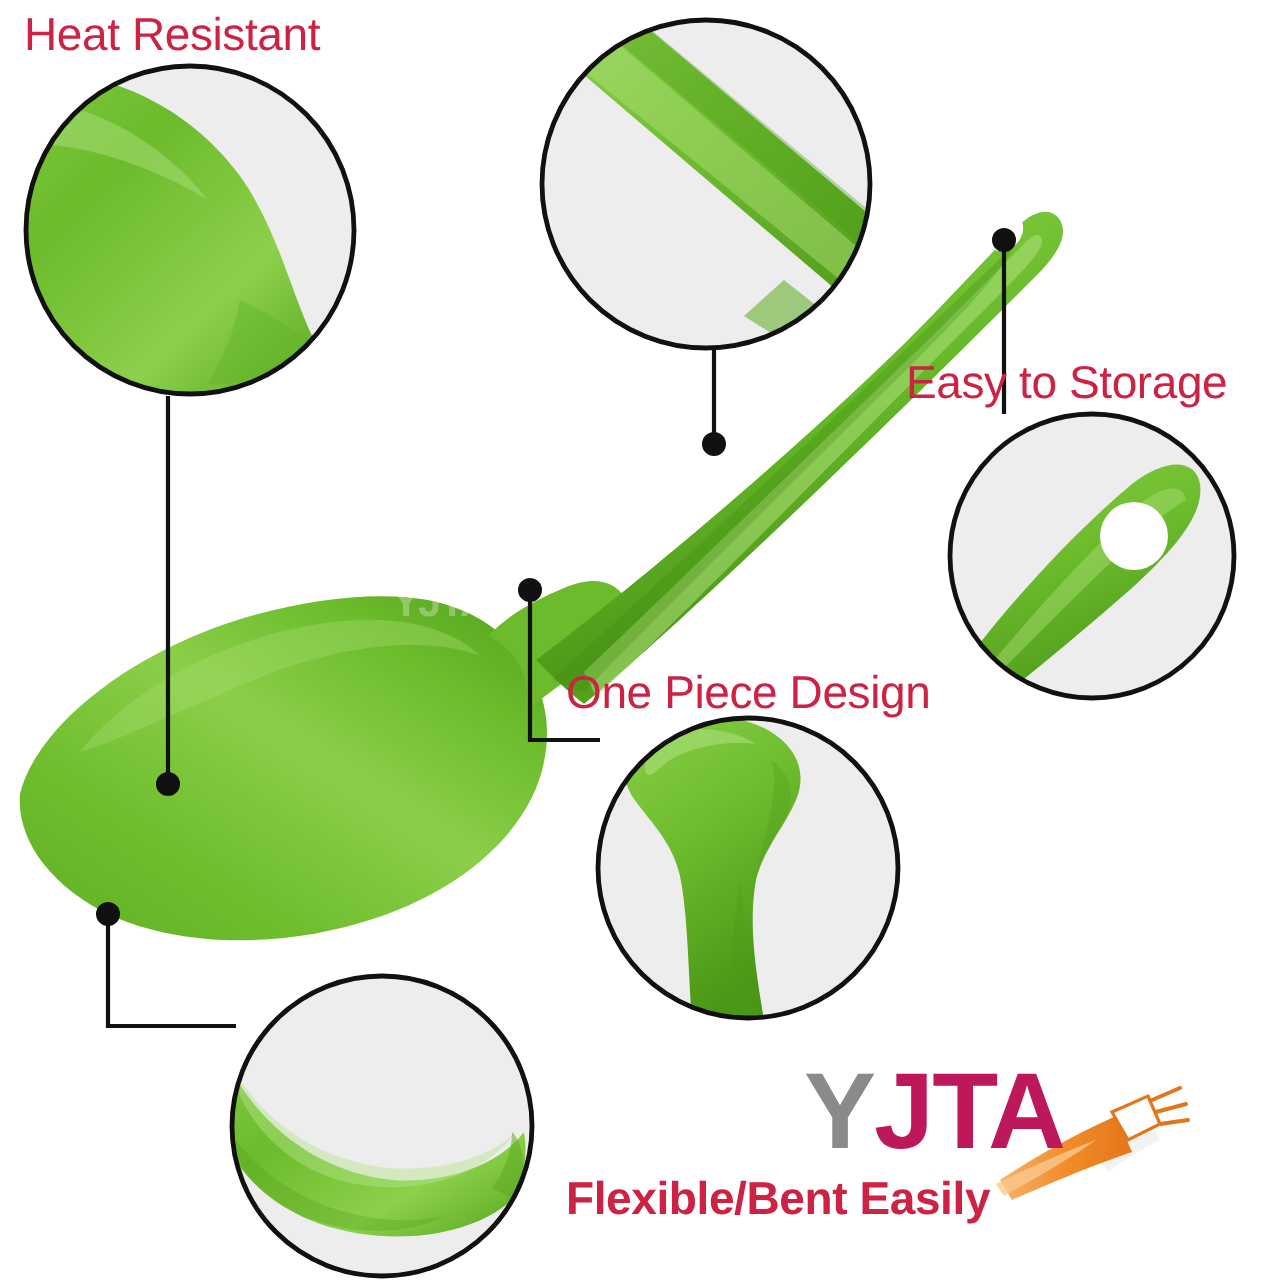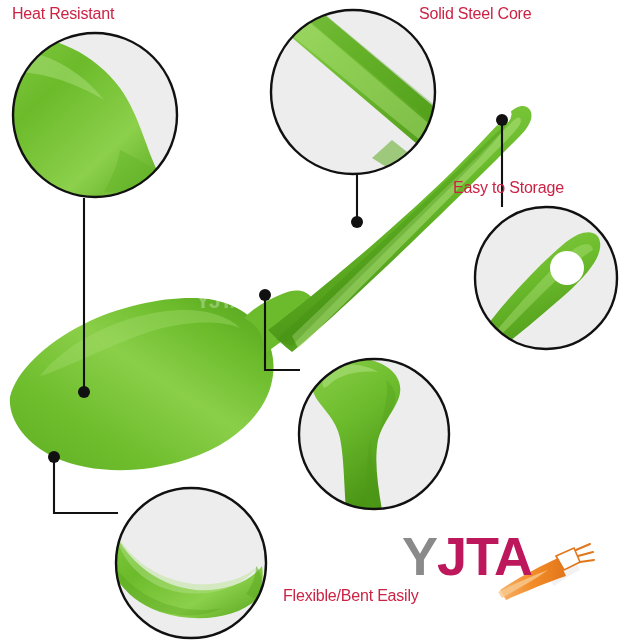--- a/index.html
+++ b/index.html
@@ -19,31 +19,31 @@
     position: absolute;
     left: 0;
     top: 0;
     width: 640px;
     height: 640px;
   }
   .label {
     position: absolute;
     color: #CC2244;
     font-family: "Liberation Sans", sans-serif;
-    font-size: 16px;
+    font-size: 23px;
     font-weight: 400;
     white-space: nowrap;
     letter-spacing: -0.2px;
     line-height: 1;
   }
   #lbl-heat      { left: 12px;  top: 6px; }
   #lbl-steel     { left: 419px; top: 6px; }
   #lbl-storage   { left: 453px; top: 180px; }
   #lbl-onepiece  { left: 283px; top: 335px; }
-  #lbl-flexible  { left: 283px; top: 588px; }
+  #lbl-flexible  { left: 283px; top: 588px; font-weight: bold; }
 
   #wm-brand {
     position: absolute;
     left: 402px;
     top: 529px;
     font-family: "Liberation Sans", sans-serif;
     font-size: 54px;
     font-weight: bold;
     letter-spacing: -1px;
     line-height: 1;
@@ -252,22 +252,22 @@
                C 548,582 524,592 506,600 Z" fill="url(#brushGrad)"></path>
       <path d="M 498,592 C 514,584 532,576 548,570 C 534,580 516,590 502,598 Z" fill="#F7C98E" opacity="0.8"></path>
       <path d="M 556,556 L 574,548 L 580,562 L 564,570 Z" fill="#ffffff"></path>
       <path d="M 556,556 L 574,548 L 580,562 L 564,570 Z" fill="none" stroke="#E2761B" stroke-width="1.6"></path>
       <path d="M 576,550 L 590,544 M 578,556 L 593,552 M 580,562 L 594,560" stroke="#E2761B" stroke-width="2" fill="none" stroke-linecap="round"></path>
     </g>
   </svg>
 
   <div class="label" id="lbl-heat">Heat Resistant</div>
 
-  <div class="label" id="lbl-steel">Solid Steel Core</div>
 
   <div class="label" id="lbl-storage">Easy to Storage</div>
 
+  <div class="label" id="lbl-onepiece">One Piece Design</div>
 
   <div class="label" id="lbl-flexible">Flexible/Bent Easily</div>
 
   <div id="wm-brand"><span>Y</span><span class="faint">JTA</span></div>
 
 </div>
 
 </body></html>

